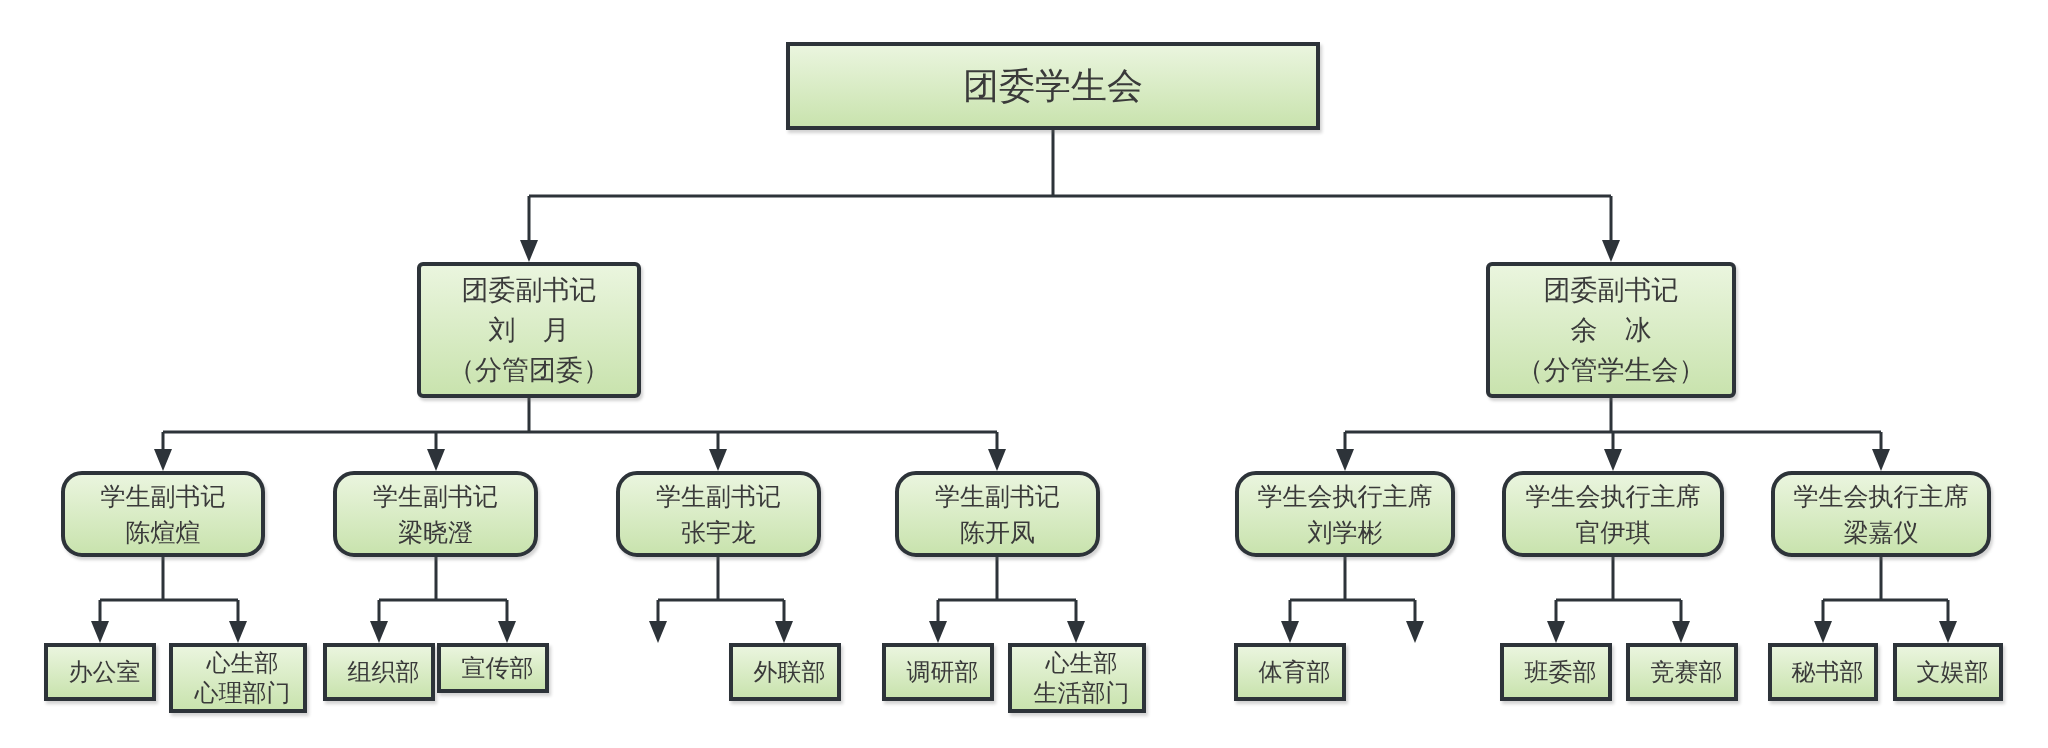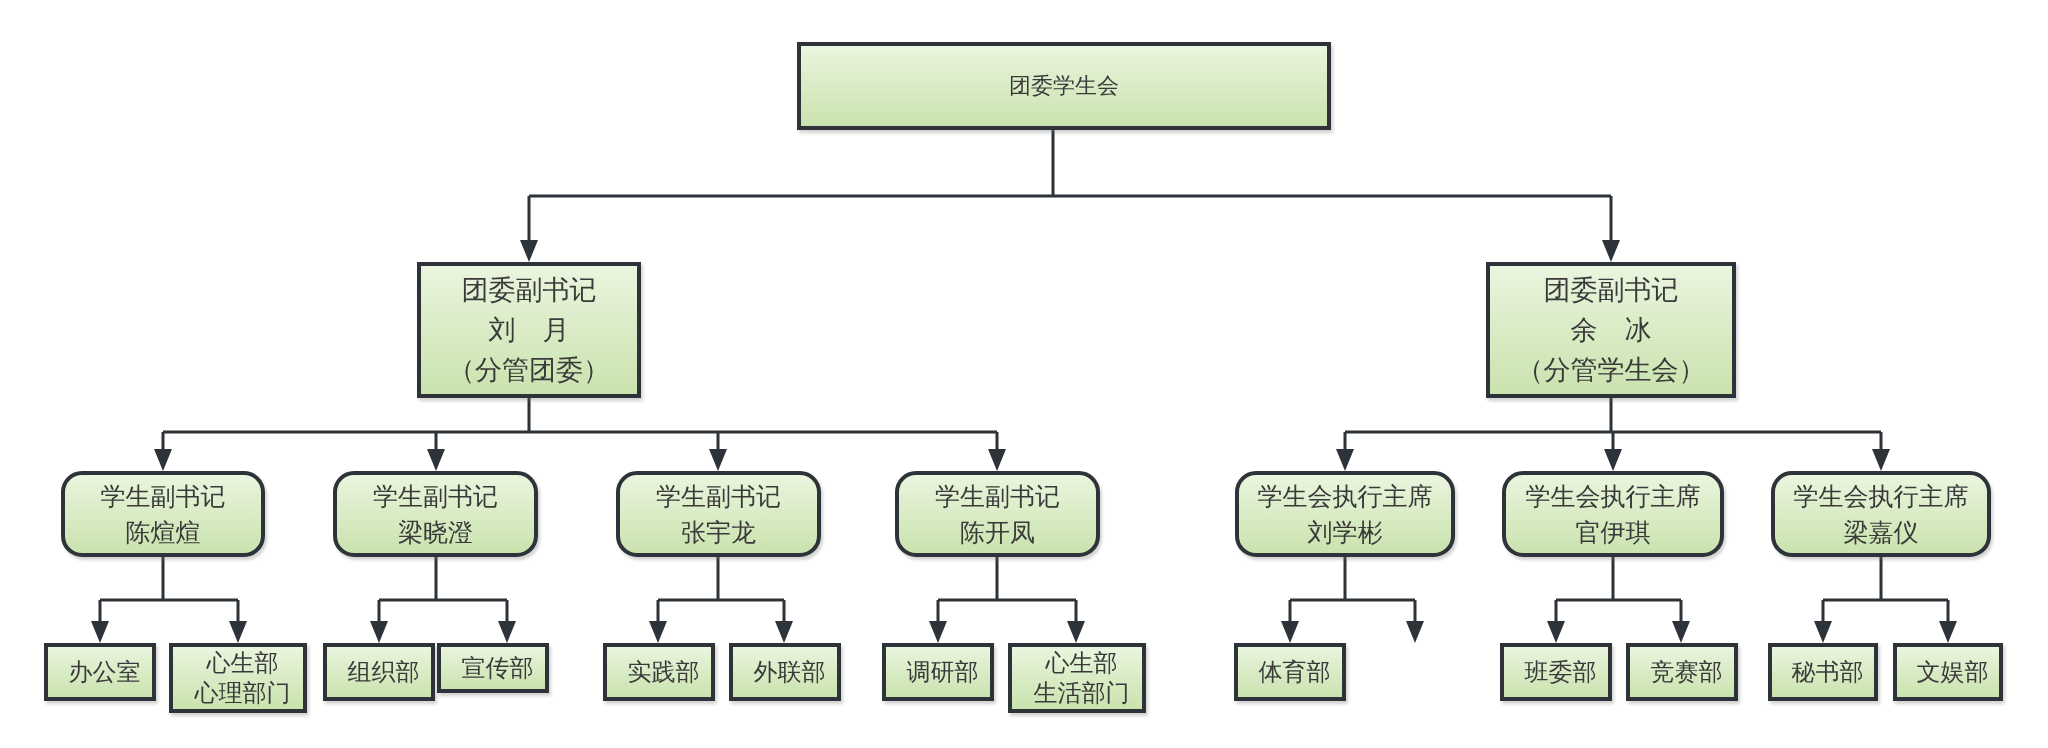--- a/index.html
+++ b/index.html
@@ -12,22 +12,22 @@
   .connectors { position:absolute; left:0; top:0; width:2048px; height:748px; }
   .connectors path { stroke:#2d3339; stroke-width:3; fill:none; }
   .connectors polygon { fill:#2d3339; stroke:none; }
   .node {
     position:absolute; display:flex; flex-direction:column;
     align-items:center; justify-content:center; text-align:center;
     background:linear-gradient(180deg,#eaf5de 0%,#c9e3ae 100%);
     border:4px solid #2d3339; color:#3a3a3a;
     box-shadow:2px 3px 3px rgba(110,110,110,.30);
   }
-  .lvl1 { font-size:22px; line-height:38px;margin-left:11px; }
-  .lvl2 { font-size:27px; line-height:40px; }
+  .lvl1 { font-size:36px; line-height:38px; }
+  .lvl2 { font-size:27px; line-height:40px;border-radius:6px; }
   .lvl3 { font-size:25px; line-height:36px;border-radius:21px; }
   .lvl4 { font-size:24px; line-height:30px;padding-left:9px; }
   .line { display:block; }
 </style>
 </head>
 <body>
 
 <div class="canvas">
 
   <svg class="connectors" width="2048" height="748" viewBox="0 0 2048 748" xmlns="http://www.w3.org/2000/svg">
@@ -120,23 +120,20 @@
   <div class="node lvl4" style="left:169px;top:643px;width:138px;height:70px">
     <span class="line">心生部</span>
     <span class="line">心理部门</span>
   </div>
   <div class="node lvl4" style="left:323px;top:643px;width:112px;height:58px">
     <span class="line">组织部</span>
   </div>
   <div class="node lvl4" style="left:437px;top:643px;width:112px;height:50px">
     <span class="line">宣传部</span>
   </div>
-  <div class="node lvl4" style="left:603px;top:643px;width:112px;height:58px">
-    <span class="line">实践部</span>
-  </div>
   <div class="node lvl4" style="left:729px;top:643px;width:112px;height:58px">
     <span class="line">外联部</span>
   </div>
   <div class="node lvl4" style="left:882px;top:643px;width:112px;height:58px">
     <span class="line">调研部</span>
   </div>
   <div class="node lvl4" style="left:1008px;top:643px;width:138px;height:70px">
     <span class="line">心生部</span>
     <span class="line">生活部门</span>
   </div>

